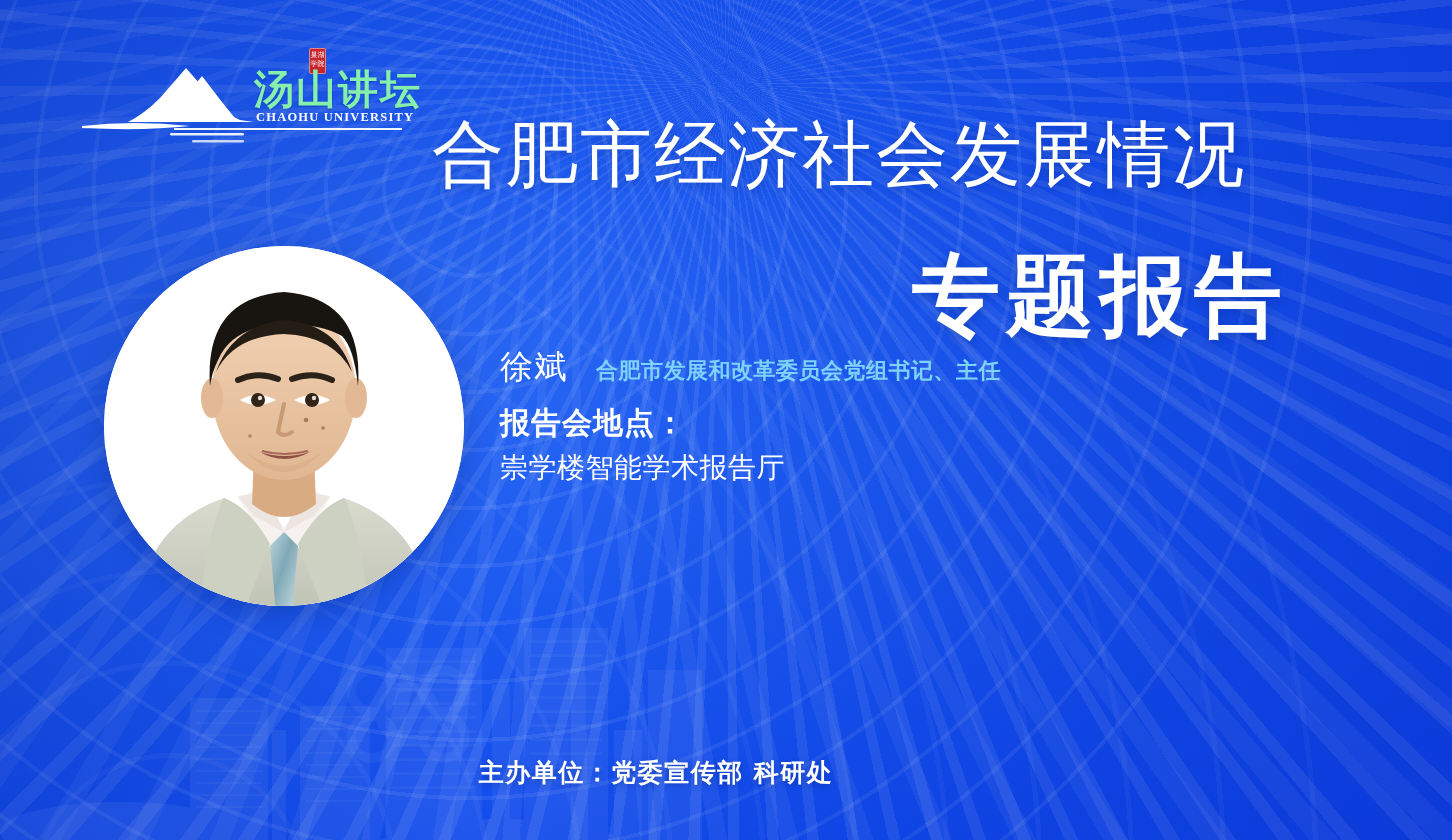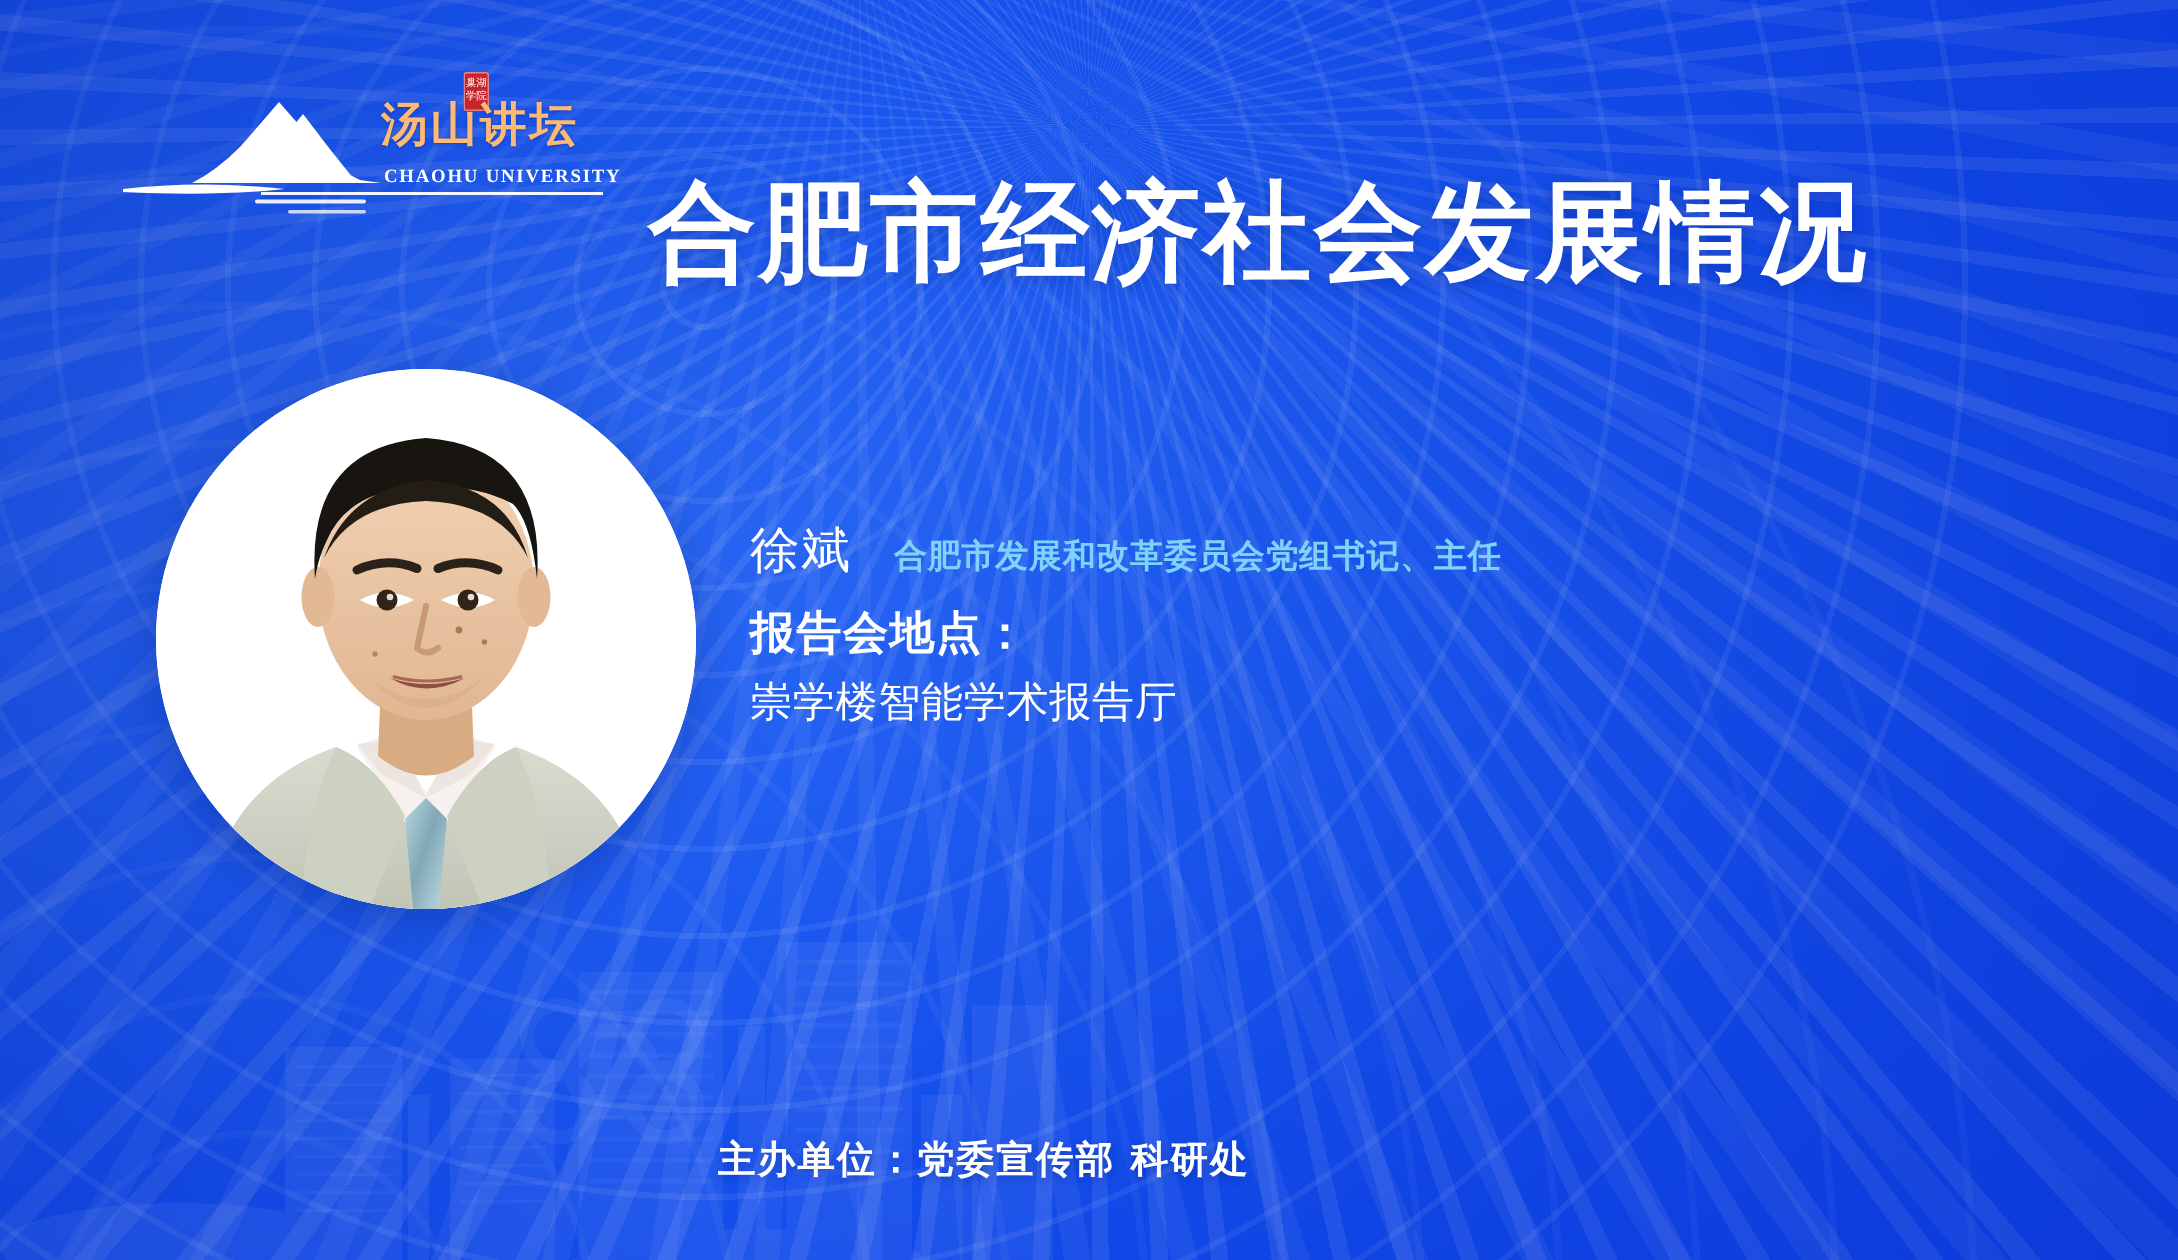--- a/index.html
+++ b/index.html
@@ -79,22 +79,22 @@
 
   
   .logo{
     position:absolute;
     left:74px; top:52px;
     width:340px; height:95px;
   }
   .logo-word{
     position:absolute;
     left:180px; top:10px;
-    color:#fdba74;
-    font-size:31px;
+    color:#86efac;
+    font-size:40px;
     font-weight:bold;
     letter-spacing:2px;
     font-family:Liberation Serif, serif;
     text-shadow:0 1px 2px rgba(0,30,120,.35);
     white-space:nowrap;
   }
   .logo-en{
     position:absolute;
     left:182px; top:58px;
     color:#ffffff;
@@ -129,21 +129,21 @@
     font-family:"DejaVu Sans","Liberation Sans",sans-serif;
   }
 
   
   .headline1{
     position:absolute;
     left:432px; top:118px;
     color:#ffffff;
     font-size:72px;
     line-height:1;
-    font-weight:bold;
+    font-weight:normal;
     letter-spacing:2px;
     white-space:nowrap;
     font-family:"DejaVu Sans","Liberation Sans",sans-serif;
     text-shadow:0 3px 10px rgba(3,25,110,.30);
   }
   .headline2{
     position:absolute;
     left:912px; top:252px;
     color:#ffffff;
     font-size:88px;
@@ -316,20 +316,21 @@
     </svg>
     <div class="seal">
         <span>巢湖学院</span>
       </div>
     <div class="logo-word">汤山讲坛</div>
     <div class="logo-rule"></div>
     <div class="logo-en">CHAOHU UNIVERSITY</div>
   </div>
 
   <div class="headline1">合肥市经济社会发展情况</div>
+  <div class="headline2">专题报告</div>
 
   <div class="portrait-wrap">
     <svg class="portrait-svg" viewBox="0 0 360 372">
       <defs>
         <linearGradient id="suit" x1="0" y1="0" x2="0" y2="1">
           <stop offset="0%" stop-color="#d9dbcf"></stop>
           <stop offset="100%" stop-color="#bfc3b4"></stop>
         </linearGradient>
         <linearGradient id="skin" x1="0" y1="0" x2="0" y2="1">
           <stop offset="0%" stop-color="#f2d2b4"></stop>

